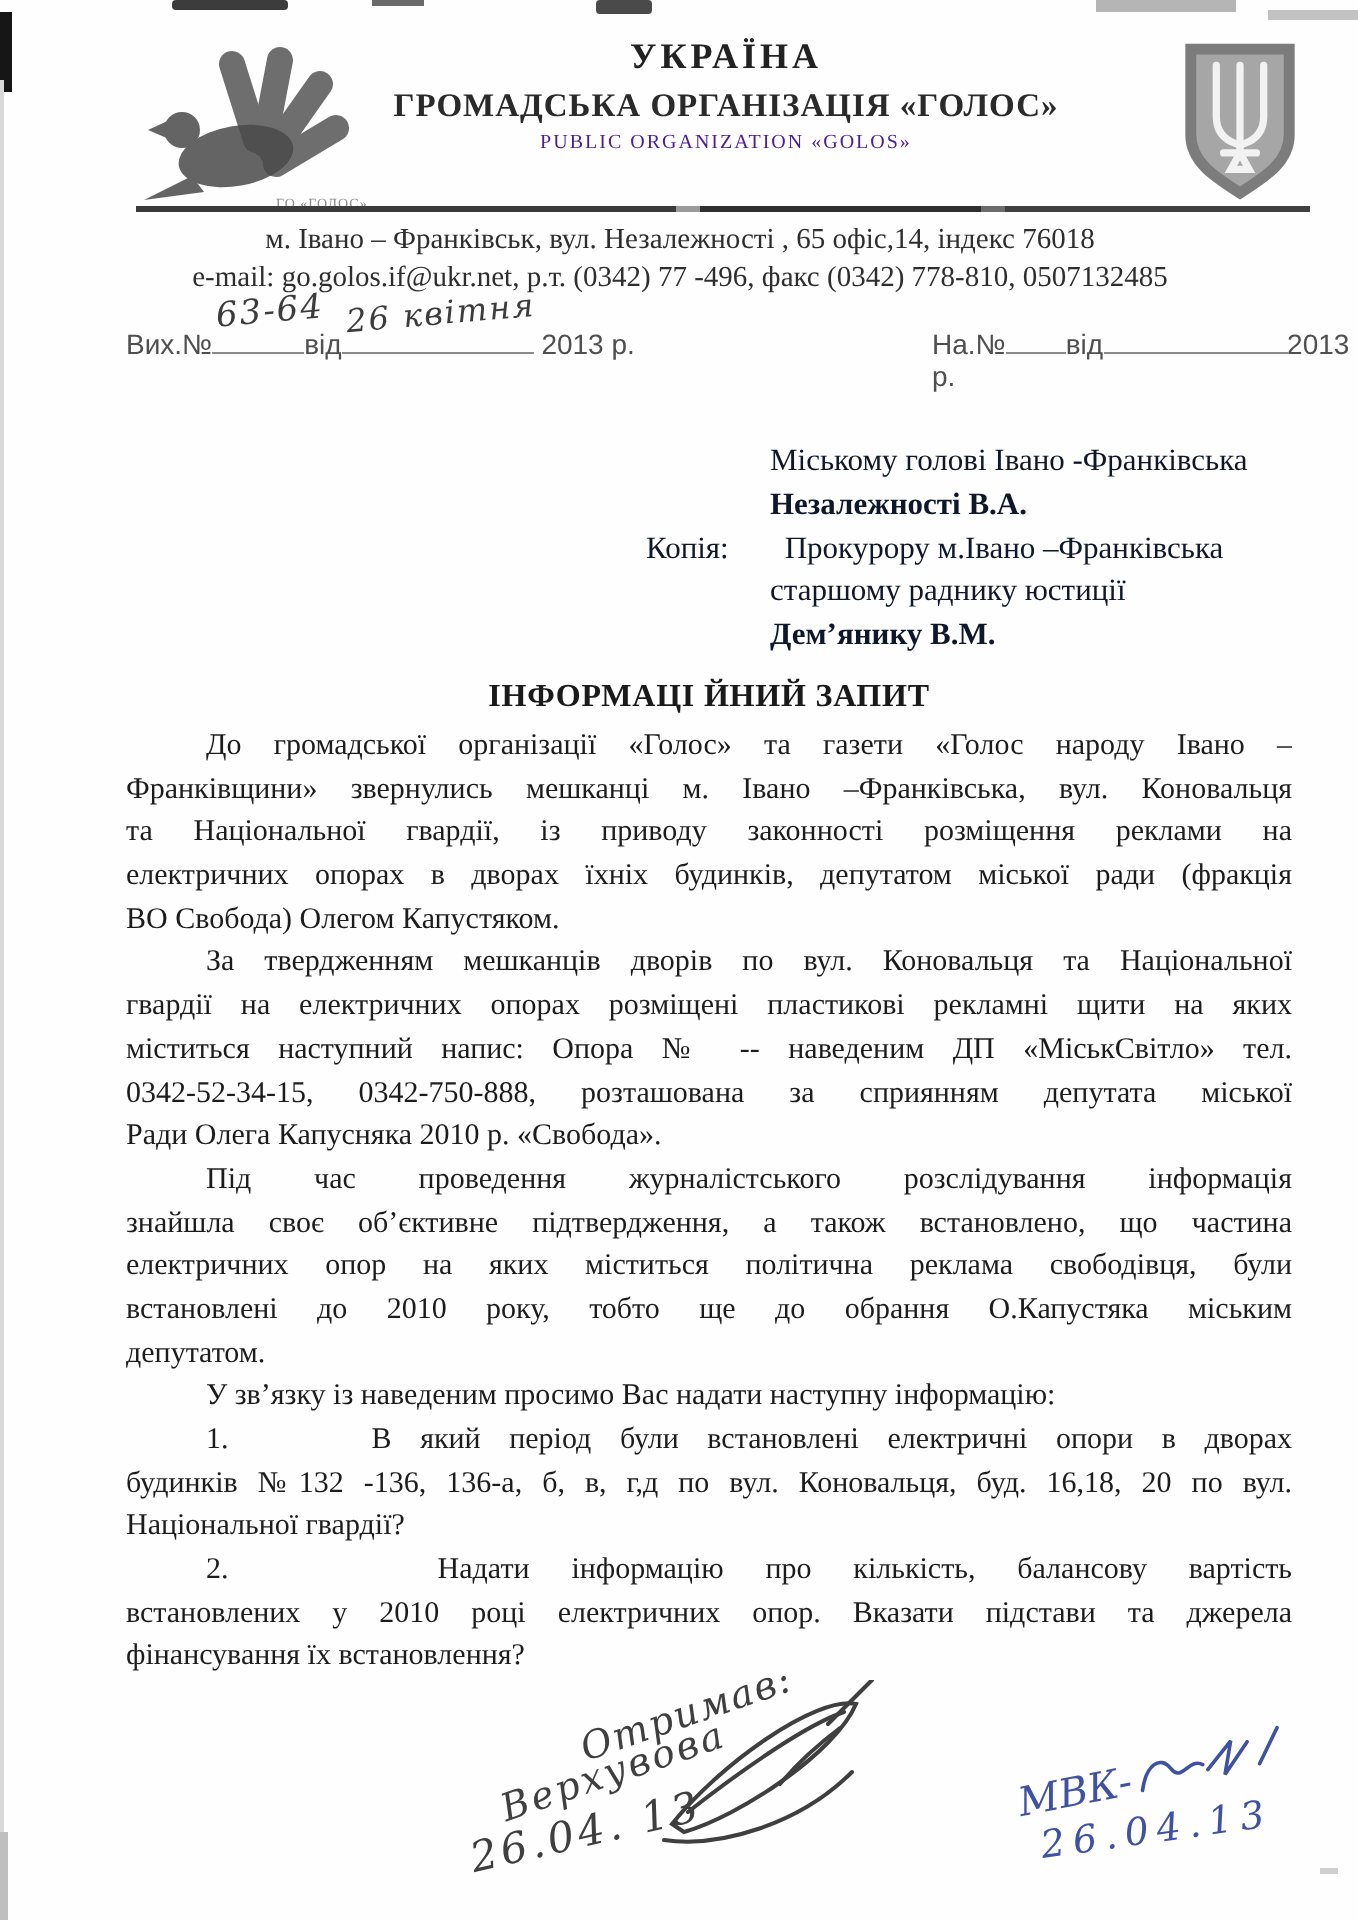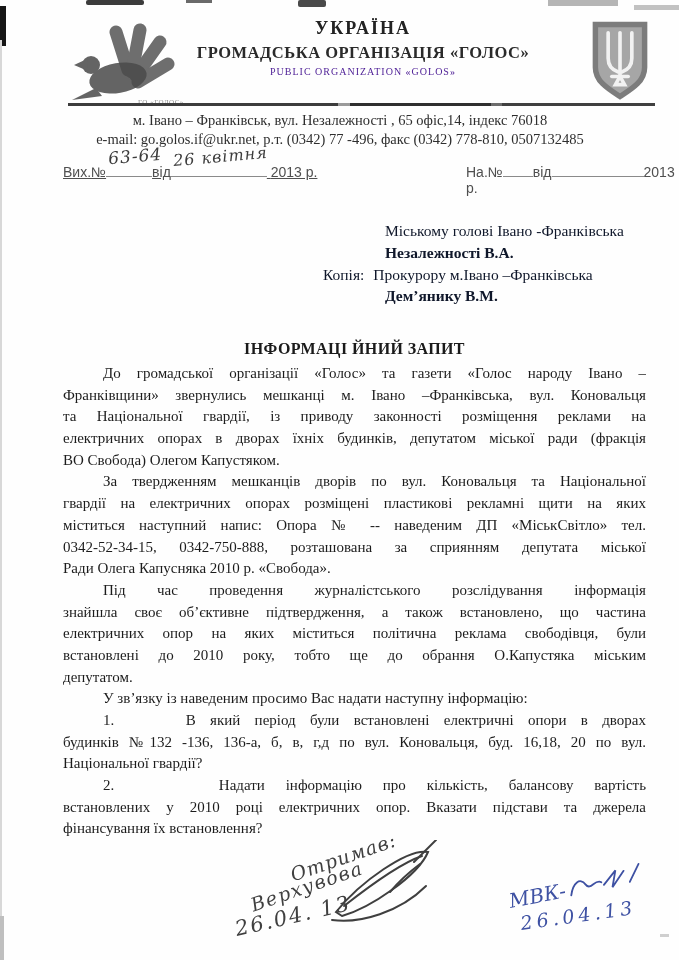--- a/index.html
+++ b/index.html
@@ -16,32 +16,32 @@
   .hdr-country{font-size:18px;font-weight:bold;letter-spacing:2px;color:#222;}
   .hdr-org-uk{font-size:16.5px;font-weight:bold;letter-spacing:.5px;margin-top:4px;color:#2a2a2a;}
   .hdr-org-en{font-size:10px;letter-spacing:1px;margin-top:3px;color:#4c1d95;}
   .hdr-rule{position:absolute;left:68px;top:103px;width:587px;height:3px;
     background:linear-gradient(90deg,#3c3c3c 0 46%,#9a9a9a 46% 48%,#2f2f2f 48% 72%,#6c6c6c 72% 74%,#404040 74% 100%);}
   .addr{position:absolute;left:40px;top:111px;width:600px;text-align:center;
     font-size:14.5px;line-height:19px;color:#2e2e2e;}
   
   .ref{position:absolute;top:163px;font-family:"Liberation Sans","DejaVu Sans",sans-serif;
     font-size:14px;color:#4f4f4f;}
-  .ref-out{left:63px;text-decoration:underline;}
+  .ref-out{left:63px;}
   .ref-in{left:466px;}
   .blank{display:inline-block;border-bottom:1px solid #8a8a8a;height:13px;
     vertical-align:baseline;position:relative;}
   .hw{font-family:"DejaVu Serif",serif;font-style:italic;color:#3c3c3c;}
   .hw-over{position:absolute;left:2px;top:-16px;font-size:16px;white-space:nowrap;
     transform:rotate(-5deg);letter-spacing:1px;}
   
   .recip{position:absolute;left:323px;top:220px;font-size:15.5px;line-height:21.8px;color:#0f172a;}
   .recip .ind{padding-left:62px;}
   .recip .b{font-weight:bold;}
-  .copy-label{display:inline-block;margin-right:9px;}
+  .copy-label{display:inline-block;margin-right:28px;}
   
   .doc-title{position:absolute;left:63px;top:340px;width:583px;text-align:center;
     font-weight:bold;font-size:16px;letter-spacing:.4px;color:#1a1a1a;}
   .body{position:absolute;left:63px;top:363px;width:583px;font-size:15px;color:#1c1c1c;}
   .ln{height:21.7px;line-height:21.7px;overflow:hidden;
     text-align:justify;text-align-last:justify;}
   .ln.last{text-align-last:left;}
   .ln.first{padding-left:40px;}
   
   .hw-line{position:absolute;font-family:"DejaVu Serif",serif;font-style:italic;
@@ -111,20 +111,21 @@
     <span>Вих.№</span><span class="blank" style="width:46px;"><span class="hw hw-over" style="font-size:17px;top:-17px;">63-64</span></span><span>від</span><span class="blank" style="width:96px;"><span class="hw hw-over">26 квітня</span></span>&nbsp;<span>2013 р.</span>
   </div>
   <div class="ref ref-in">
     <span>На.№</span><span class="blank" style="width:30px;"></span><span>від</span><span class="blank" style="width:92px;"></span><span>2013 р.</span>
   </div>
 
   <div class="recip">
     <div class="ind">Міському голові Івано -Франківська</div>
     <div class="ind b">Незалежності В.А.</div>
     <div><span class="copy-label">Копія:</span><span>Прокурору м.Івано –Франківська</span></div>
+    <div class="ind">старшому раднику юстиції</div>
     <div class="ind b">Дем’янику В.М.</div>
   </div>
 
   <div class="doc-title">ІНФОРМАЦІ ЙНИЙ ЗАПИТ</div>
 
   <div class="body">
     <div class="ln first">До громадської організації «Голос» та газети «Голос народу Івано –</div>
     <div class="ln">Франківщини» звернулись мешканці м. Івано –Франківська, вул. Коновальця</div>
     <div class="ln">та Національної гвардії, із приводу законності розміщення реклами на</div>
     <div class="ln">електричних опорах в дворах їхніх будинків, депутатом міської ради (фракція</div>

